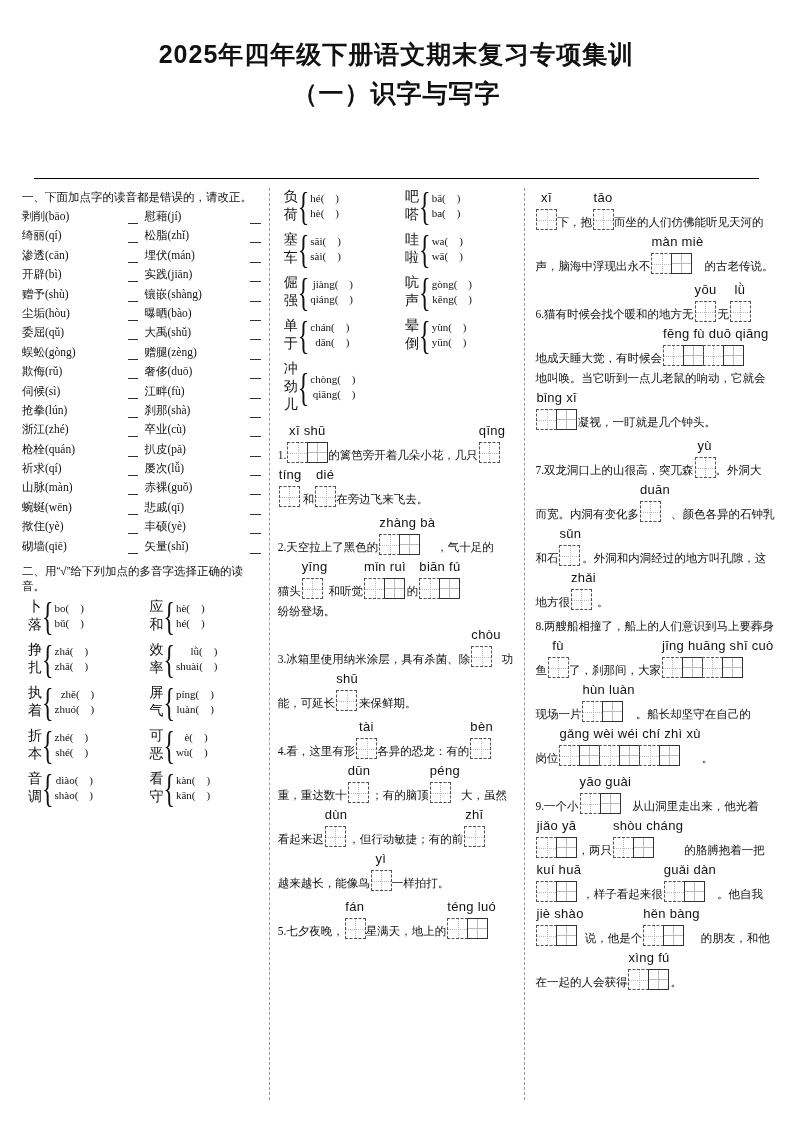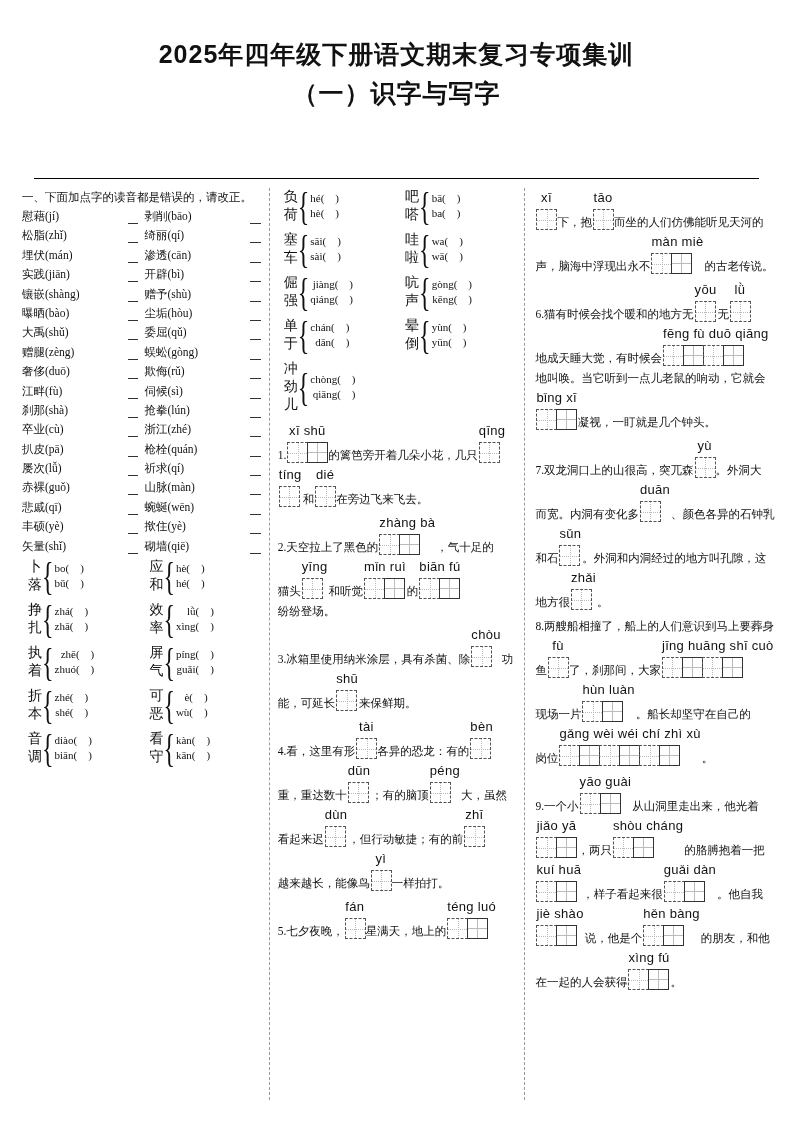--- a/index.html
+++ b/index.html
@@ -136,20 +136,94 @@
   <div class="title">2025年四年级下册语文期末复习专项集训</div>
   <div class="title2">（一）识字与写字</div>
   <div class="rule"></div>
 
   <div class="cols">
 
     <div class="col col1">
       <div class="sec-head">一、下面加点字的读音都是错误的，请改正。</div>
 
       <div class="two-col-words">
+        <div class="c" id="s1left">
+            <div class="pinyin-row">
+              <span class="w">剥削(bāo)</span>
+              <span class="line"></span>
+            </div>
+            <div class="pinyin-row">
+              <span class="w">绮丽(qí)</span>
+              <span class="line"></span>
+            </div>
+            <div class="pinyin-row">
+              <span class="w">渗透(cān)</span>
+              <span class="line"></span>
+            </div>
+            <div class="pinyin-row">
+              <span class="w">开辟(bì)</span>
+              <span class="line"></span>
+            </div>
+            <div class="pinyin-row">
+              <span class="w">赠予(shù)</span>
+              <span class="line"></span>
+            </div>
+            <div class="pinyin-row">
+              <span class="w">尘垢(hòu)</span>
+              <span class="line"></span>
+            </div>
+            <div class="pinyin-row">
+              <span class="w">委屈(qǔ)</span>
+              <span class="line"></span>
+            </div>
+            <div class="pinyin-row">
+              <span class="w">蜈蚣(gòng)</span>
+              <span class="line"></span>
+            </div>
+            <div class="pinyin-row">
+              <span class="w">欺侮(rǔ)</span>
+              <span class="line"></span>
+            </div>
+            <div class="pinyin-row">
+              <span class="w">伺候(sì)</span>
+              <span class="line"></span>
+            </div>
+            <div class="pinyin-row">
+              <span class="w">抢拳(lún)</span>
+              <span class="line"></span>
+            </div>
+            <div class="pinyin-row">
+              <span class="w">浙江(zhé)</span>
+              <span class="line"></span>
+            </div>
+            <div class="pinyin-row">
+              <span class="w">枪栓(quán)</span>
+              <span class="line"></span>
+            </div>
+            <div class="pinyin-row">
+              <span class="w">祈求(qí)</span>
+              <span class="line"></span>
+            </div>
+            <div class="pinyin-row">
+              <span class="w">山脉(màn)</span>
+              <span class="line"></span>
+            </div>
+            <div class="pinyin-row">
+              <span class="w">蜿蜒(wēn)</span>
+              <span class="line"></span>
+            </div>
+            <div class="pinyin-row">
+              <span class="w">揿住(yè)</span>
+              <span class="line"></span>
+            </div>
+            <div class="pinyin-row">
+              <span class="w">砌墙(qiē)</span>
+              <span class="line"></span>
+            </div>
+          </div>
         <div class="c" id="s1right">
             <div class="pinyin-row">
               <span class="w">慰藉(jí)</span>
               <span class="line"></span>
             </div>
             <div class="pinyin-row">
               <span class="w">松脂(zhǐ)</span>
               <span class="line"></span>
             </div>
             <div class="pinyin-row">
@@ -210,96 +284,23 @@
             </div>
             <div class="pinyin-row">
               <span class="w">丰硕(yè)</span>
               <span class="line"></span>
             </div>
             <div class="pinyin-row">
               <span class="w">矢量(shǐ)</span>
               <span class="line"></span>
             </div>
           </div>
-        <div class="c" id="s1left">
-            <div class="pinyin-row">
-              <span class="w">剥削(bāo)</span>
-              <span class="line"></span>
-            </div>
-            <div class="pinyin-row">
-              <span class="w">绮丽(qí)</span>
-              <span class="line"></span>
-            </div>
-            <div class="pinyin-row">
-              <span class="w">渗透(cān)</span>
-              <span class="line"></span>
-            </div>
-            <div class="pinyin-row">
-              <span class="w">开辟(bì)</span>
-              <span class="line"></span>
-            </div>
-            <div class="pinyin-row">
-              <span class="w">赠予(shù)</span>
-              <span class="line"></span>
-            </div>
-            <div class="pinyin-row">
-              <span class="w">尘垢(hòu)</span>
-              <span class="line"></span>
-            </div>
-            <div class="pinyin-row">
-              <span class="w">委屈(qǔ)</span>
-              <span class="line"></span>
-            </div>
-            <div class="pinyin-row">
-              <span class="w">蜈蚣(gòng)</span>
-              <span class="line"></span>
-            </div>
-            <div class="pinyin-row">
-              <span class="w">欺侮(rǔ)</span>
-              <span class="line"></span>
-            </div>
-            <div class="pinyin-row">
-              <span class="w">伺候(sì)</span>
-              <span class="line"></span>
-            </div>
-            <div class="pinyin-row">
-              <span class="w">抢拳(lún)</span>
-              <span class="line"></span>
-            </div>
-            <div class="pinyin-row">
-              <span class="w">浙江(zhé)</span>
-              <span class="line"></span>
-            </div>
-            <div class="pinyin-row">
-              <span class="w">枪栓(quán)</span>
-              <span class="line"></span>
-            </div>
-            <div class="pinyin-row">
-              <span class="w">祈求(qí)</span>
-              <span class="line"></span>
-            </div>
-            <div class="pinyin-row">
-              <span class="w">山脉(màn)</span>
-              <span class="line"></span>
-            </div>
-            <div class="pinyin-row">
-              <span class="w">蜿蜒(wēn)</span>
-              <span class="line"></span>
-            </div>
-            <div class="pinyin-row">
-              <span class="w">揿住(yè)</span>
-              <span class="line"></span>
-            </div>
-            <div class="pinyin-row">
-              <span class="w">砌墙(qiē)</span>
-              <span class="line"></span>
-            </div>
-          </div>
       </div>
 
+      <div class="sec-head" style="margin-top:6px;">二、用“√”给下列加点的多音字选择正确的读音。</div>
       <div id="s2rows">
           <div class="sec2-row">
             <div class="cell">
               <span class="ch">卜落</span>
               <span class="brace-big">{</span>
               <div class="pair">
                 <div>bo(　)</div>
                 <div>bǔ(　)</div>
               </div>
             </div>
@@ -319,39 +320,39 @@
               <div class="pair">
                 <div>zhá(　)</div>
                 <div>zhā(　)</div>
               </div>
             </div>
             <div class="cell">
               <span class="ch">效率</span>
               <span class="brace-big">{</span>
               <div class="pair">
                 <div>lǜ(　)</div>
-                <div>xìng(　)</div>
+                <div>shuài(　)</div>
               </div>
             </div>
           </div>
           <div class="sec2-row">
             <div class="cell">
               <span class="ch">执着</span>
               <span class="brace-big">{</span>
               <div class="pair">
                 <div>zhē(　)</div>
                 <div>zhuó(　)</div>
               </div>
             </div>
             <div class="cell">
               <span class="ch">屏气</span>
               <span class="brace-big">{</span>
               <div class="pair">
                 <div>píng(　)</div>
-                <div>guǎi(　)</div>
+                <div>luàn(　)</div>
               </div>
             </div>
           </div>
           <div class="sec2-row">
             <div class="cell">
               <span class="ch">折本</span>
               <span class="brace-big">{</span>
               <div class="pair">
                 <div>zhé(　)</div>
                 <div>shé(　)</div>
@@ -365,21 +366,21 @@
                 <div>wù(　)</div>
               </div>
             </div>
           </div>
           <div class="sec2-row">
             <div class="cell">
               <span class="ch">音调</span>
               <span class="brace-big">{</span>
               <div class="pair">
                 <div>diào(　)</div>
-                <div>biān(　)</div>
+                <div>shào(　)</div>
               </div>
             </div>
             <div class="cell">
               <span class="ch">看守</span>
               <span class="brace-big">{</span>
               <div class="pair">
                 <div>kàn(　)</div>
                 <div>kān(　)</div>
               </div>
             </div>

